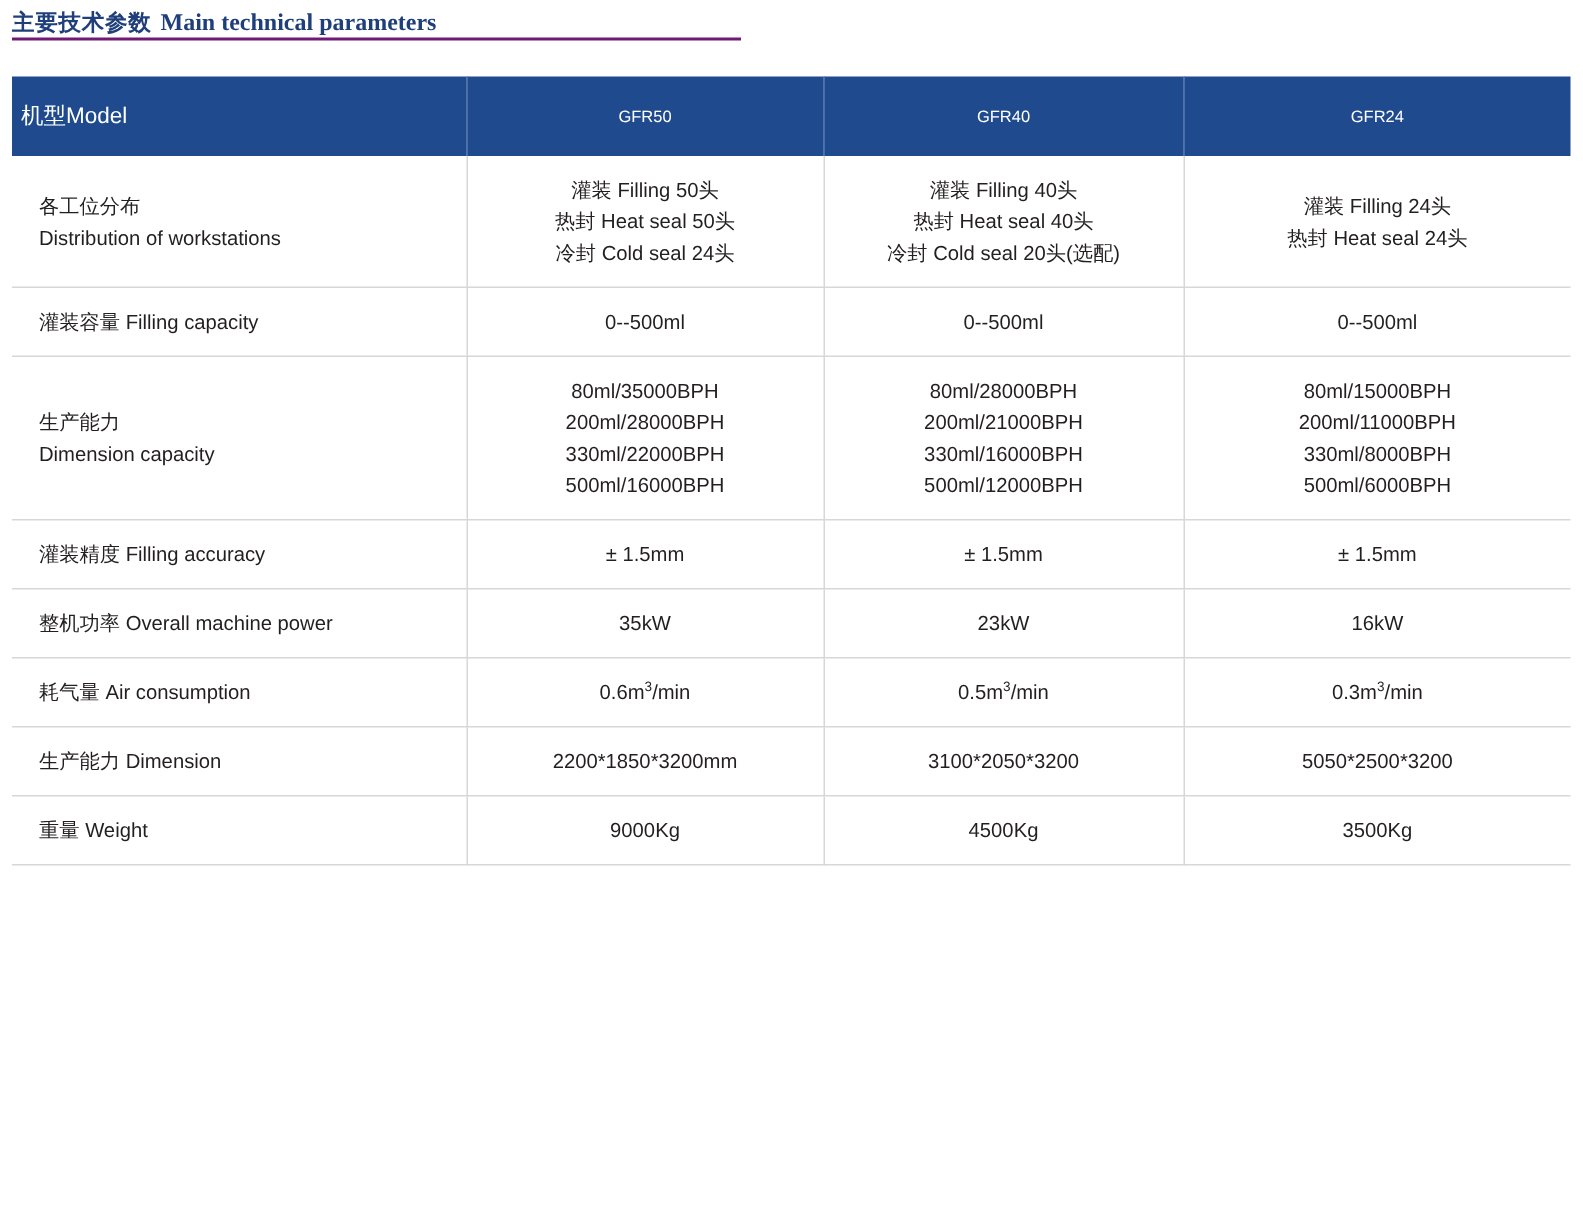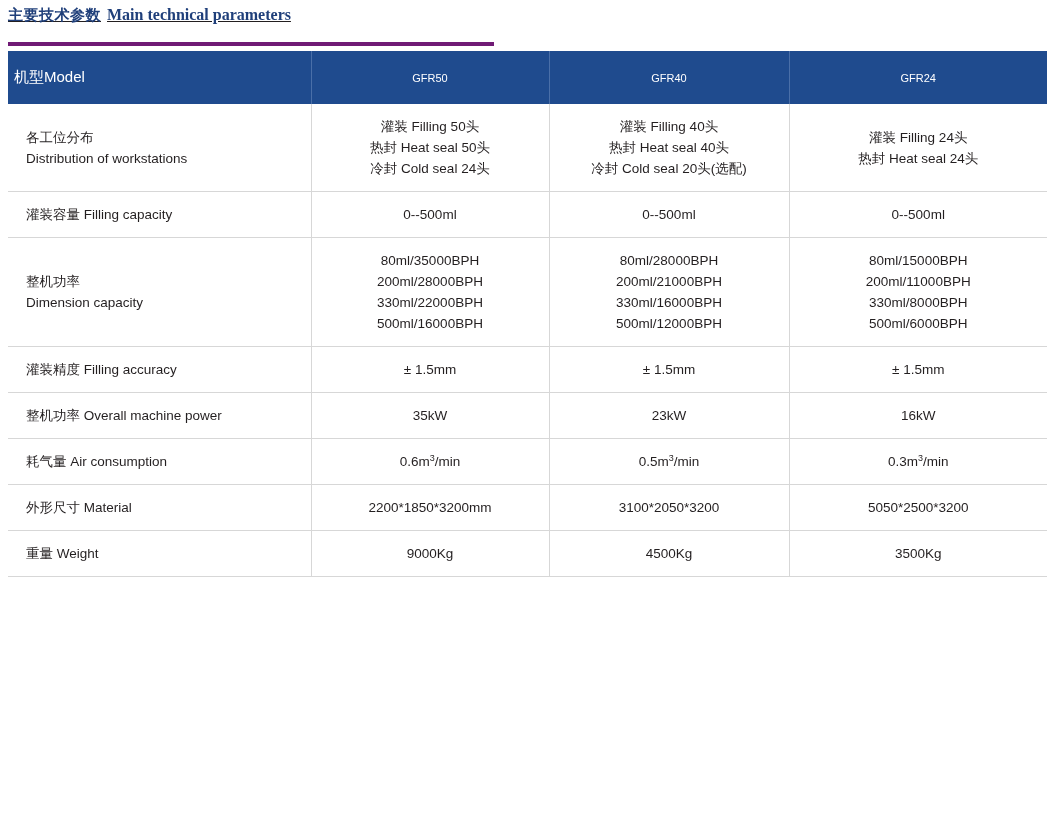--- a/index.html
+++ b/index.html
@@ -18,24 +18,23 @@
     position: relative;
     width: 1055px;
     height: 819px;
   }
   
   .heading {
     position: absolute;
     left: 8px;
     top: 6px;
     width: 486px;
-    padding-bottom: 17px;
-    border-bottom: 4px solid #701a75;
+    padding-bottom: 0;
+    border-bottom: 2px solid #701a75;
     white-space: nowrap;
-    text-decoration: underline;
   }
   .heading .cn {
     font-size: 15px;
     font-weight: bold;
     color: #1f3f7a;
     letter-spacing: 0.5px;
   }
   .heading .en {
     font-family: "Liberation Serif", serif;
     font-size: 16px;
@@ -151,21 +150,21 @@
           </td>
           <td class="value">
             <span class="line">0--500ml</span>
           </td>
           <td class="value">
             <span class="line">0--500ml</span>
           </td>
         </tr>
         <tr>
           <td class="label">
-            <span class="line">整机功率</span>
+            <span class="line">生产能力</span>
             <span class="line">Dimension capacity</span>
           </td>
           <td class="value">
             <span class="line">80ml/35000BPH</span>
             <span class="line">200ml/28000BPH</span>
             <span class="line">330ml/22000BPH</span>
             <span class="line">500ml/16000BPH</span>
           </td>
           <td class="value">
             <span class="line">80ml/28000BPH</span>
@@ -217,21 +216,21 @@
           </td>
           <td class="value">
             <span class="line">0.5m<sup>3</sup>/min</span>
           </td>
           <td class="value">
             <span class="line">0.3m<sup>3</sup>/min</span>
           </td>
         </tr>
         <tr>
           <td class="label">
-            <span class="line">外形尺寸 Material</span>
+            <span class="line">生产能力 Dimension</span>
           </td>
           <td class="value">
             <span class="line">2200*1850*3200mm</span>
           </td>
           <td class="value">
             <span class="line">3100*2050*3200</span>
           </td>
           <td class="value">
             <span class="line">5050*2500*3200</span>
           </td>

